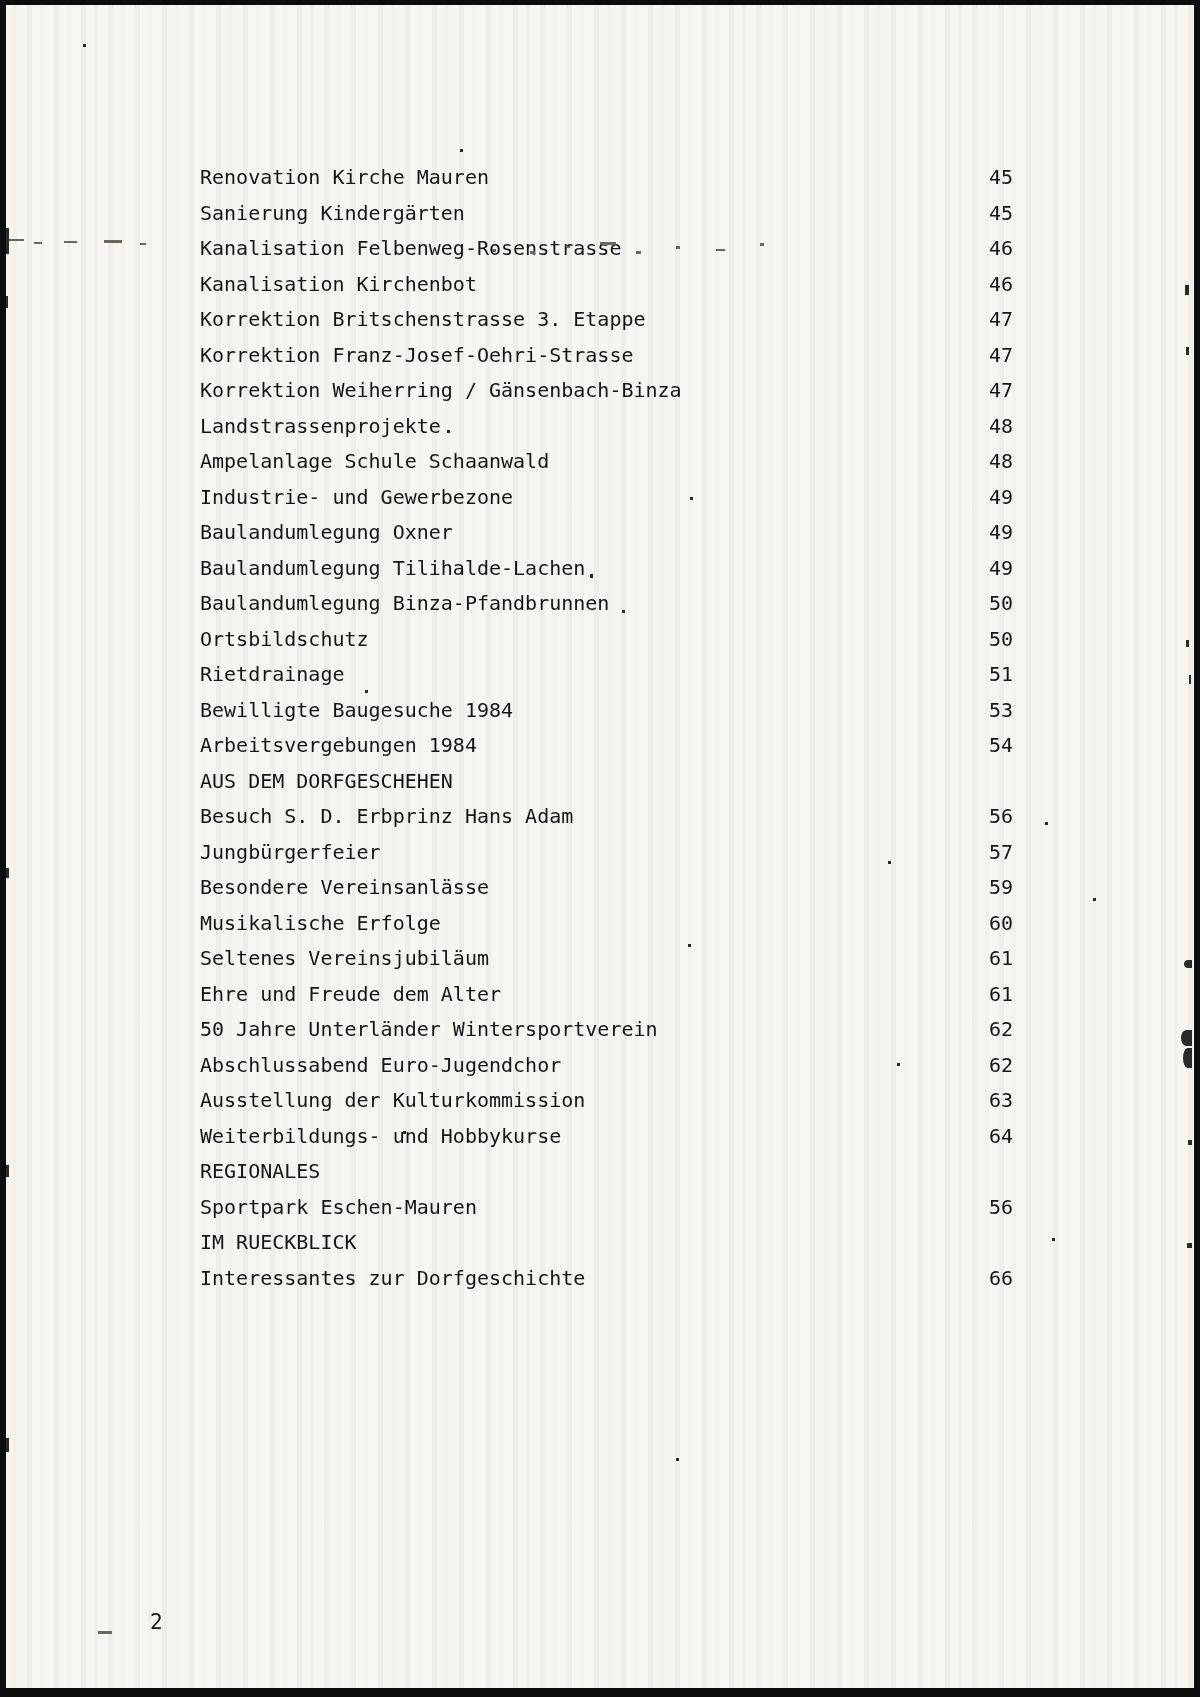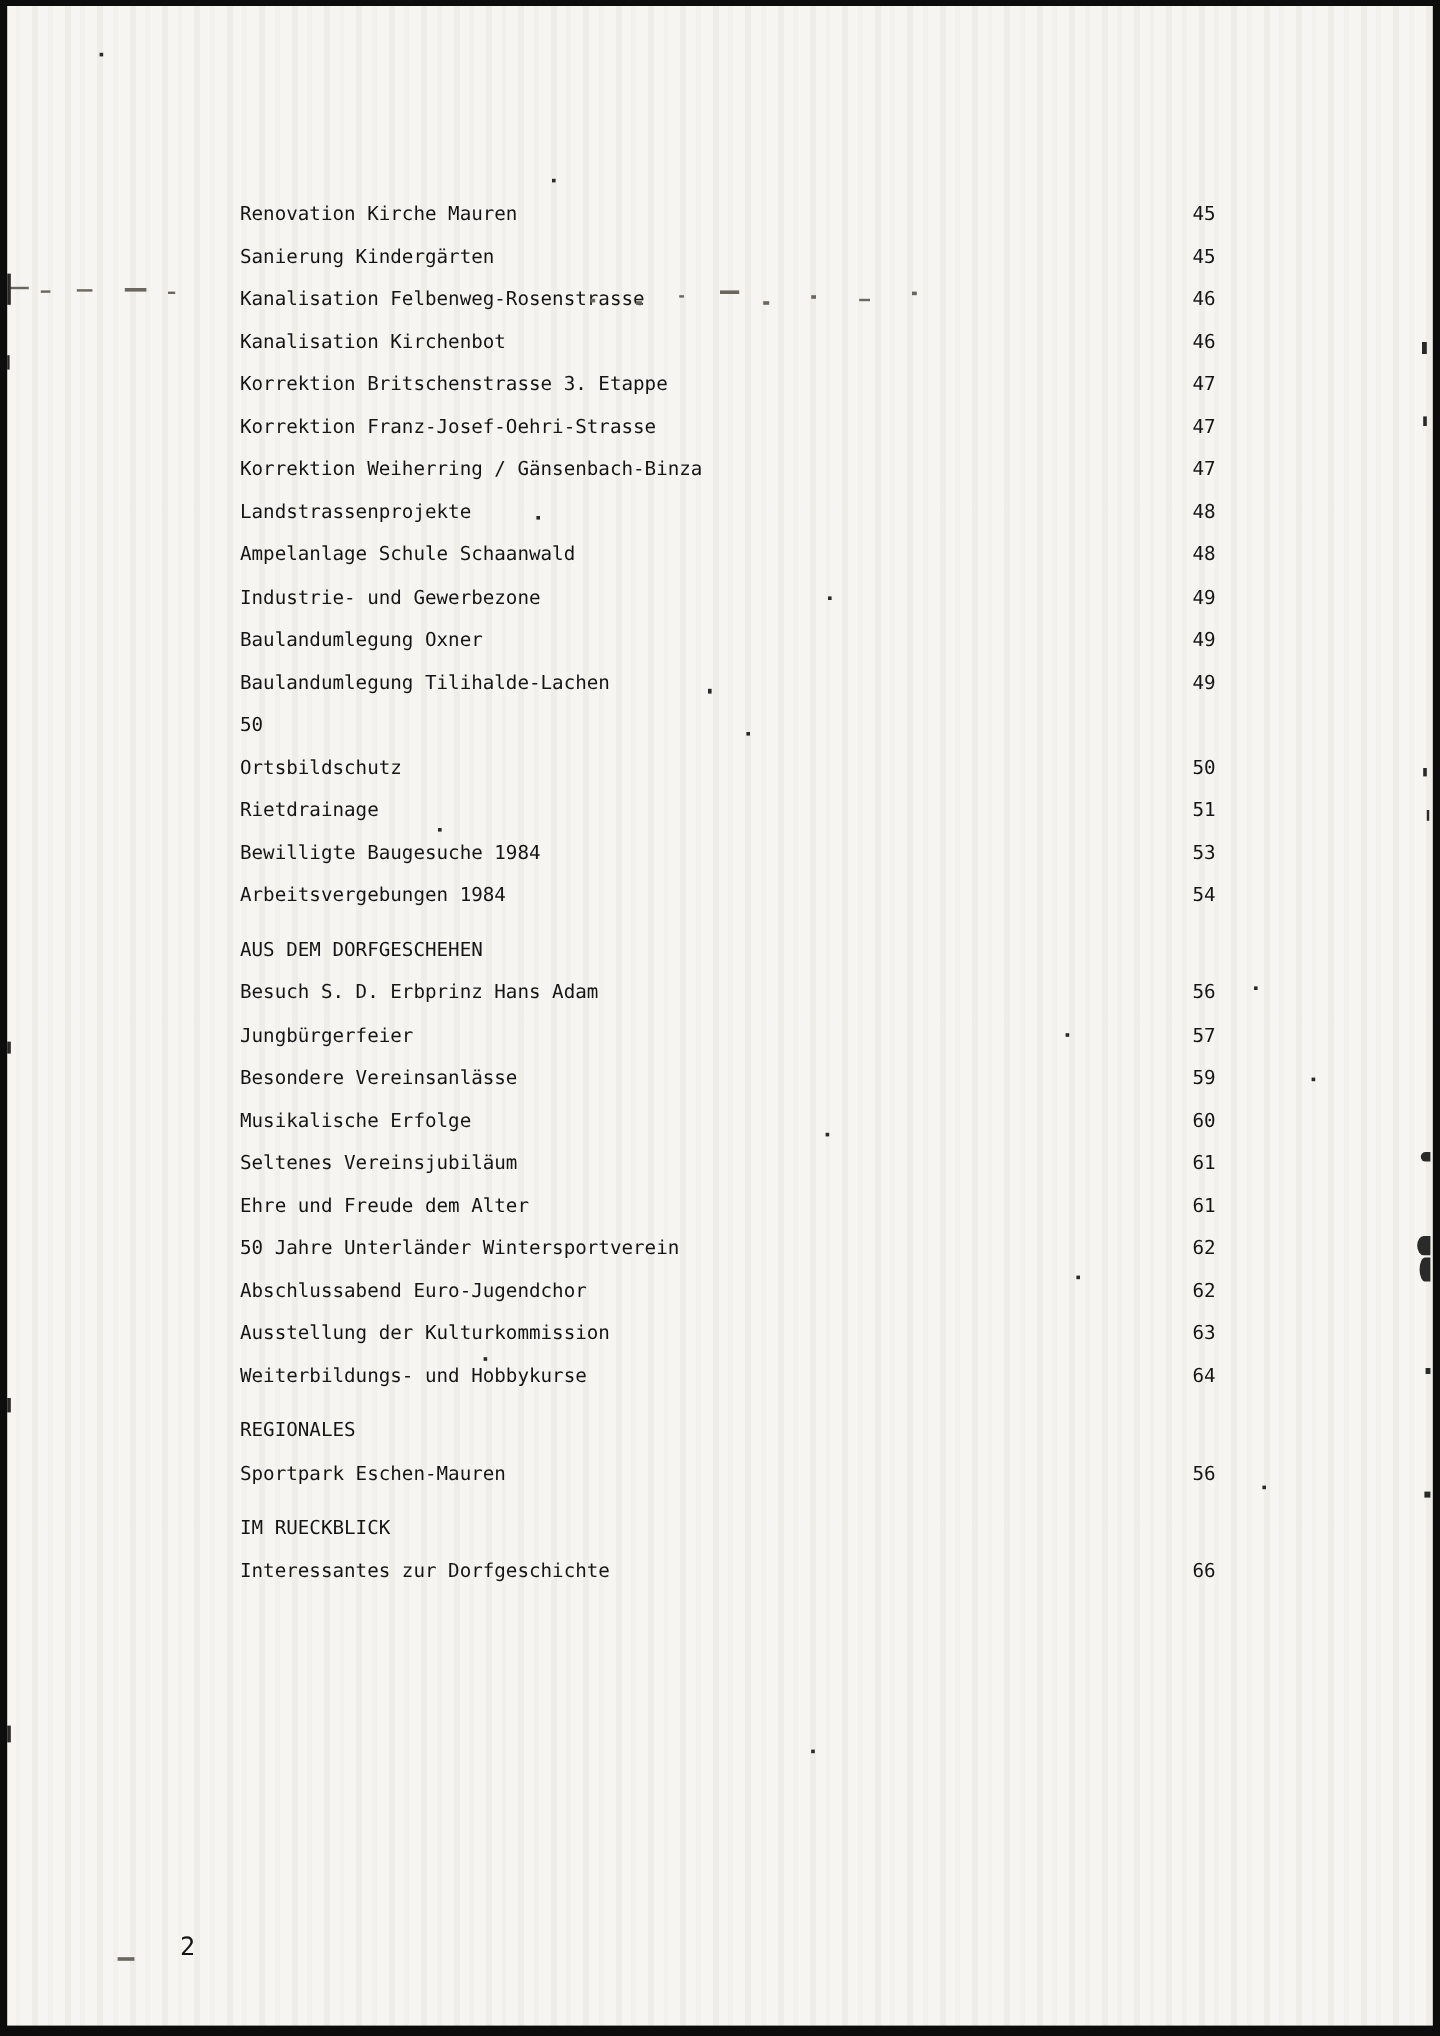--- a/index.html
+++ b/index.html
@@ -30,23 +30,23 @@
   .edge-left   { left: 0; top: 0; width: 6px; height: 1697px; }
   .edge-right  { left: 1194px; top: 0; width: 6px; height: 1697px; }
   .edge-bottom { left: 0; top: 1688px; width: 1200px; height: 9px; }
 
   
   .toc {
     position: absolute;
     left: 200px;
     top: 160px;
     width: 813px;
-    font-size: 16px;
-  }
-  .toc-section + .toc-section { margin-top: 10px; }
+    font-size: 20px;
+  }
+  .toc-section + .toc-section { }
   .toc-row, .toc-header {
     height: 35.5px;
     line-height: 35.5px;
     white-space: nowrap;
   }
   .toc-row {
     display: flex;
     justify-content: space-between;
   }
   .toc-row .pg {
@@ -118,20 +118,21 @@
       </div>
       <div class="toc-row">
         <span class="lbl">Baulandumlegung Oxner</span>
         <span class="pg">49</span>
       </div>
       <div class="toc-row">
         <span class="lbl">Baulandumlegung Tilihalde-Lachen</span>
         <span class="pg">49</span>
       </div>
       <div class="toc-row">
+        <span class="lbl">Baulandumlegung Binza-Pfandbrunnen</span>
         <span class="pg">50</span>
       </div>
       <div class="toc-row">
         <span class="lbl">Ortsbildschutz</span>
         <span class="pg">50</span>
       </div>
       <div class="toc-row">
         <span class="lbl">Rietdrainage</span>
         <span class="pg">51</span>
       </div>

